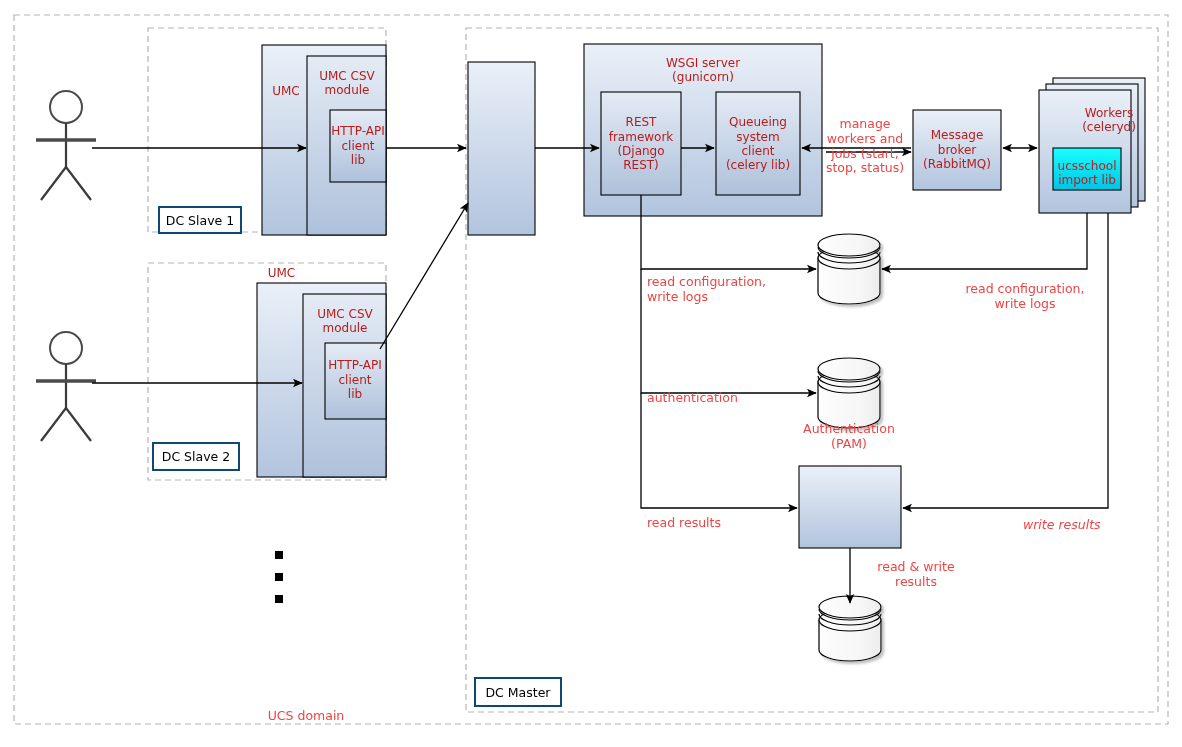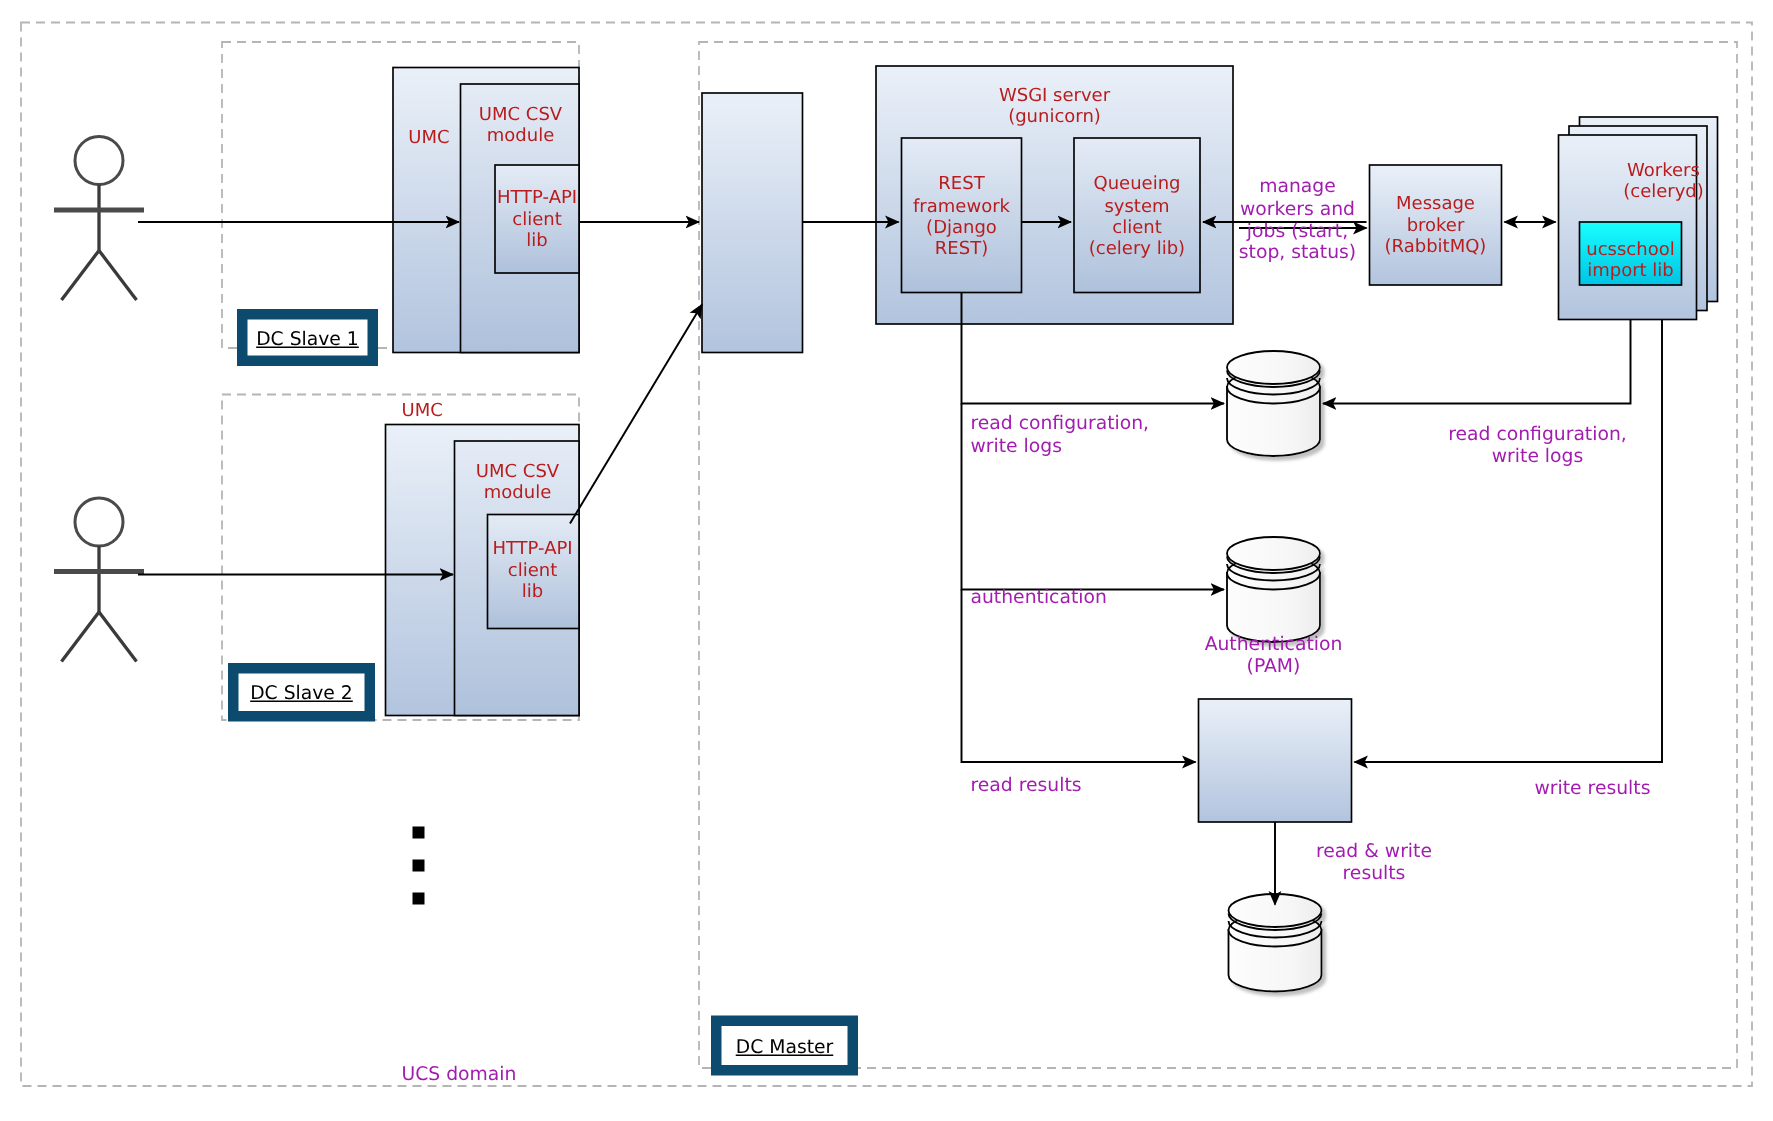--- a/index.html
+++ b/index.html
@@ -21,47 +21,46 @@
   svg.layer {
     position: absolute;
     left: 0;
     top: 0;
     width: 1182px;
     height: 747px;
   }
   .lbl {
     position: absolute;
     font-size: 12.5px;
-    color: #a21caf;
+    color: #ef4444;
     line-height: 1.18;
     text-align: center;
     white-space: pre-line;
     pointer-events: none;
   }
   .boxtext {
     position: absolute;
     display: flex;
     align-items: center;
     justify-content: center;
     text-align: center;
     font-size: 12px;
     color: #b91c1c;
     line-height: 1.2;
     white-space: pre-line;
   }
   .tagbox {
     position: absolute;
-    border: 7px solid #0c4a6e;
+    border: 2px solid #0c4a6e;
     background: #fff;
     display: flex;
     align-items: center;
     justify-content: center;
     font-size: 12.5px;
     color: #000;
-    text-decoration: underline;
   }
 </style>
 </head>
 <body>
 
 <div id="canvas">
 
   <svg class="layer" viewBox="0 0 1182 747" xmlns="http://www.w3.org/2000/svg">
     <defs>
       <linearGradient id="gBox" x1="0" y1="0" x2="0" y2="1">
@@ -249,21 +248,21 @@
   <div class="lbl" style="left:823px;top:117px;width:84px;">manage
 workers and
 jobs (start,
 stop, status)</div>
   <div class="lbl" style="left:647px;top:275px;width:160px;text-align:left;">read configuration,
 write logs</div>
   <div class="lbl" style="left:955px;top:282px;width:140px;">read configuration,
 write logs</div>
   <div class="lbl" style="left:647px;top:391px;width:140px;text-align:left;">authentication</div>
   <div class="lbl" style="left:647px;top:516px;width:120px;text-align:left;">read results</div>
-  <div class="lbl" style="left:1023px;top:518px;width:110px;text-align:left;">write results</div>
+  <div class="lbl" style="left:1023px;top:518px;width:110px;text-align:left;font-style:italic;">write results</div>
   <div class="lbl" style="left:856px;top:560px;width:120px;">read &amp; write
 results</div>
 
   <div class="tagbox" style="left:158px;top:206px;width:80px;height:24px;">DC Slave 1</div>
   <div class="tagbox" style="left:152px;top:442px;width:84px;height:25px;">DC Slave 2</div>
   <div class="tagbox" style="left:474px;top:677px;width:84px;height:26px;">DC Master</div>
   <div class="lbl" style="left:216px;top:709px;width:180px;">UCS domain</div>
 
 </div>
 

